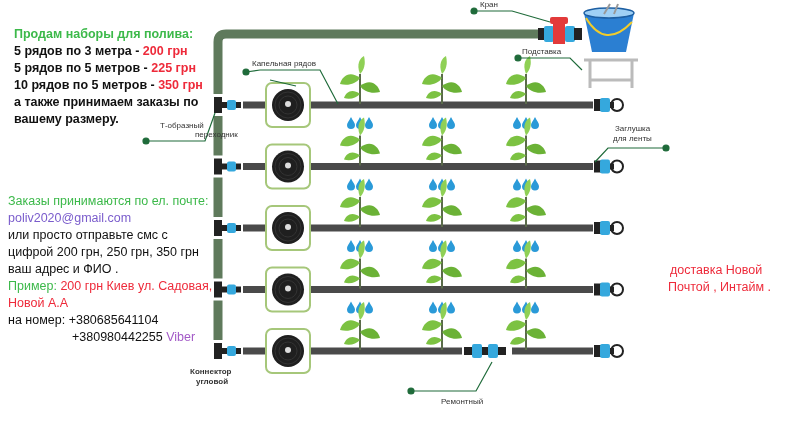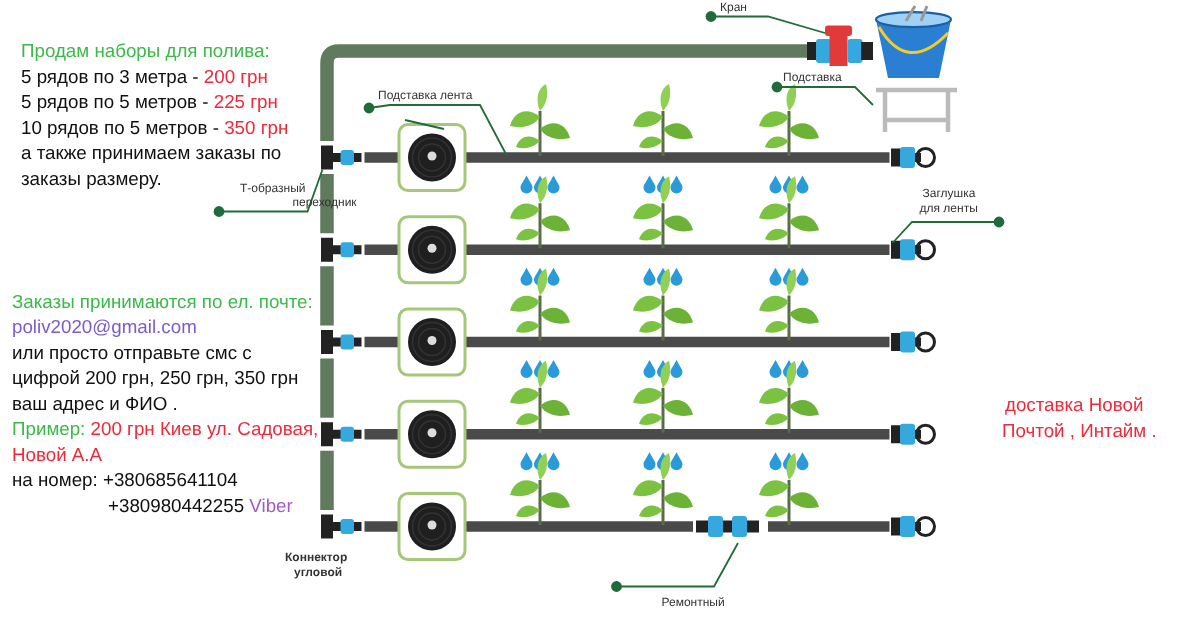--- a/index.html
+++ b/index.html
@@ -151,37 +151,37 @@
     <path d="M146 141 H205 L215 113"></path>
     <circle cx="666" cy="148" r="3" fill="#1f6b3a"></circle>
     <path d="M666 148 H608 L595 162"></path>
     <circle cx="411" cy="391" r="3" fill="#1f6b3a"></circle>
     <path d="M411 391 H476 L492 362"></path>
   </g>
 </svg>
 
 <div class="lbl" style="left:480px;top:0px;">Кран</div>
 <div class="lbl" style="left:522px;top:47px;">Подставка</div>
-<div class="lbl" style="left:252px;top:59px;">Подставка лента</div>
+<div class="lbl" style="left:252px;top:59px;">Капельная рядов</div>
 <div class="lbl" style="left:160px;top:121px;">Т-образный</div>
 <div class="lbl" style="left:156px;top:130px;margin-left:39px;">переходник</div>
 <div class="lbl" style="left:615px;top:124px;">Заглушка</div>
 <div class="lbl" style="left:613px;top:134px;">для ленты</div>
 <div class="lbl b" style="left:190px;top:367px;">Коннектор</div>
 <div class="lbl b" style="left:196px;top:377px;">угловой</div>
 <div class="lbl" style="left:421px;top:397px;padding-left:20px;">Ремонтный</div>
 <div class="lbl" style="left:427px;top:407px;margin-top:40px;">фитинг</div>
 
-<div class="txt" style="left:14px;top:26px;">
+<div class="txt" style="left:14px;top:26px;font-weight:bold;">
   <div class="green">Продам наборы для полива:</div>
   <div><span>5 рядов по 3 метра - </span><span class="red">200 грн</span></div>
   <div><span>5 рядов по 5 метров - </span><span class="red">225 грн</span></div>
   <div><span>10 рядов по 5 метров - </span><span class="red">350 грн</span></div>
   <div>а также принимаем заказы по</div>
-  <div>заказы размеру.</div>
+  <div>вашему размеру.</div>
 </div>
 
 <div class="txt" style="left:8px;top:193px;">
   <div class="green">Заказы принимаются по ел. почте:</div>
   <div class="purple">poliv2020@gmail.com</div>
   <div>или просто отправьте смс с</div>
   <div>цифрой 200 грн, 250 грн, 350 грн</div>
   <div>ваш адрес и ФИО .</div>
   <div><span class="green">Пример: </span><span class="red">200 грн Киев ул. Садовая,</span></div>
   <div class="red">Новой А.А</div>

